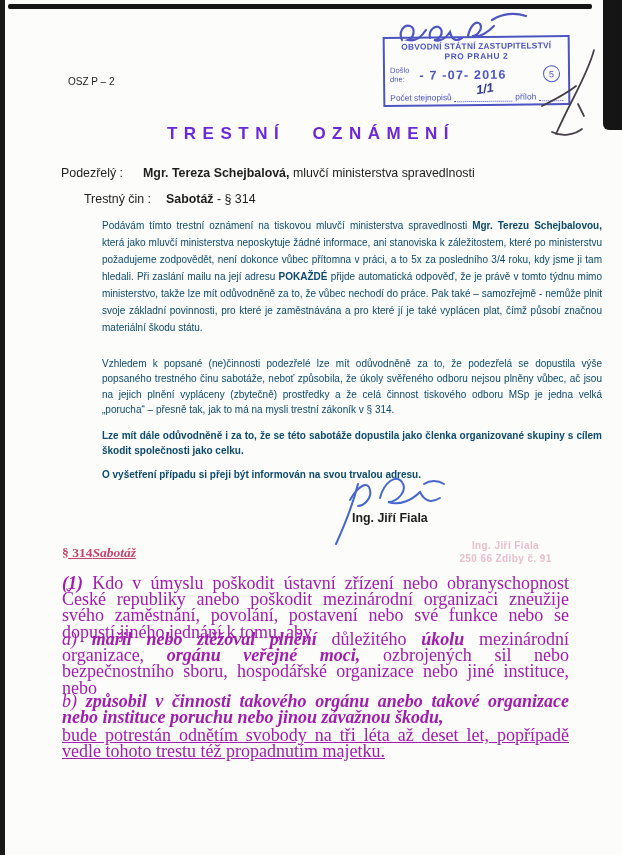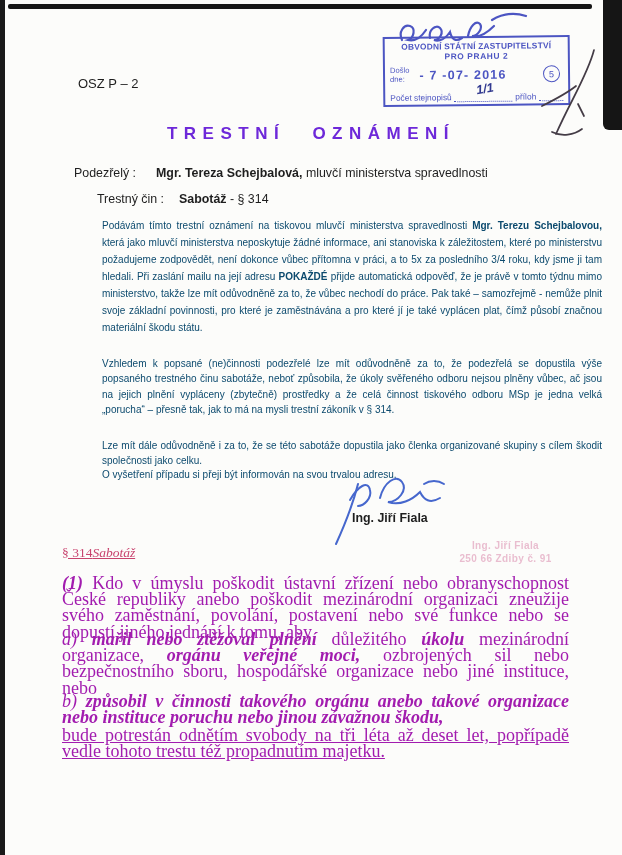--- a/index.html
+++ b/index.html
@@ -6,56 +6,56 @@
   body{
     width:622px;height:855px;position:relative;overflow:hidden;
     background:#fcfcfa;color:#1e1e1e;
     font-family:"Liberation Sans",sans-serif;
   }
   
   .scan-edge-left{position:absolute;left:0;top:0;width:5px;height:855px;background:#191919;}
   .scan-edge-top{position:absolute;left:8px;top:4px;width:584px;height:5px;background:#161616;border-radius:2px;}
   .scan-edge-right{position:absolute;right:0;top:0;width:19px;height:130px;background:#151515;border-bottom-left-radius:6px;}
   
-  .ref-code{position:absolute;left:78px;top:76px;font-size:13px;}
+  .ref-code{position:absolute;left:68px;top:76px;font-size:10px;}
   .doc-title{position:absolute;left:0;right:0;top:124px;text-align:center;
     font-size:17px;font-weight:bold;letter-spacing:6.5px;word-spacing:16px;color:#6d28d9;}
   
   .stamp{position:absolute;left:383px;top:36px;width:187px;box-sizing:border-box;
     border:2px solid #4c55c2;color:#4c55c2;padding:3px 5px 2px;transform:rotate(-0.6deg);background:rgba(255,255,255,0.0);}
   .stamp-office1{font-size:8.4px;font-weight:bold;text-align:center;line-height:10px;letter-spacing:.2px;}
   .stamp-office2{font-size:8.4px;font-weight:bold;text-align:center;line-height:10px;letter-spacing:.6px;}
   .stamp-mid{display:flex;align-items:center;margin-top:5px;}
   .doslo{font-size:7.6px;line-height:8.5px;}
   .stamp-date{font-size:12.5px;font-weight:bold;letter-spacing:1.2px;margin-left:10px;flex:1;white-space:nowrap;}
   .stamp-circle{width:15px;height:15px;border:1.4px solid #4c55c2;border-radius:50%;
     font-size:9px;display:flex;align-items:center;justify-content:center;margin-right:3px;flex:0 0 auto;}
   .stamp-bottom{display:flex;align-items:flex-end;font-size:8.4px;margin-top:9px;white-space:nowrap;}
   .leader{flex:1;border-bottom:1.3px dotted #4c55c2;margin:0 3px;height:9px;position:relative;}
   .leader-end{width:24px;border-bottom:1.3px dotted #4c55c2;height:9px;margin-left:3px;}
   .hw-copies{position:absolute;left:38%;top:-10px;font-size:12.5px;color:#31398f;
     font-style:italic;transform:rotate(-9deg);font-weight:bold;}
   .hw-note-svg{position:absolute;left:388px;top:8px;}
   .pencil-svg{position:absolute;left:532px;top:44px;}
   
-  .meta{position:absolute;left:74px;font-size:12.4px;}
+  .meta{position:absolute;left:61px;font-size:12.4px;}
   .meta-label{display:inline-block;width:82px;}
   .b{font-weight:bold;}
   
   .para{position:absolute;left:62px;width:500px;text-align:justify;font-size:10px;color:#0c4a6e;margin-left:40px;}
   .lh17{line-height:17px;}
   .lh15{line-height:15.4px;}
   
   .sig-svg{position:absolute;left:328px;top:470px;}
   .printed-name{position:absolute;left:352px;top:511px;font-size:12.4px;font-weight:bold;}
   .ghost-stamp{position:absolute;left:438px;top:539px;width:135px;text-align:center;
     color:#d77fa5;opacity:.5;font-size:10px;font-weight:bold;line-height:13px;letter-spacing:.4px;}
   
   .law-heading{position:absolute;left:62px;top:545px;font-family:"Liberation Serif",serif;
-    font-size:13.5px;font-weight:normal;color:#c8436e;text-decoration:underline;}
+    font-size:13.5px;font-weight:bold;color:#c8436e;text-decoration:underline;}
   .law-heading .it{font-style:italic;}
   .law{position:absolute;left:62px;width:507px;text-align:justify;
     font-family:"Liberation Serif",serif;font-size:18px;line-height:16.2px;color:#a21caf;}
   .bi{font-weight:bold;font-style:italic;}
   .i{font-style:italic;}
 </style>
 </head>
 <body>
 
 <div class="scan-edge-left"></div>
@@ -108,22 +108,22 @@
   <span class="meta-label">Podezřelý :</span><span class="b">Mgr. Tereza Schejbalová,</span><span> mluvčí ministerstva spravedlnosti</span>
 </div>
 <div class="meta" style="top:192px;margin-left:23px;">
   <span class="meta-label">Trestný čin :</span><span class="b">Sabotáž</span><span> - § 314</span>
 </div>
 
 <div class="para lh17" style="top:217px;">
   <span>Podávám tímto trestní oznámení na tiskovou mluvčí ministerstva spravedlnosti </span><span class="b">Mgr. Terezu Schejbalovou,</span><span> která jako mluvčí ministerstva neposkytuje žádné informace, ani stanoviska k záležitostem, které po ministerstvu požadujeme zodpovědět, není dokonce vůbec přítomna v práci, a to 5x za posledního 3/4 roku, kdy jsme ji tam hledali. Při zaslání mailu na její adresu </span><span class="b">POKAŽDÉ</span><span> přijde automatická odpověď, že je právě v tomto týdnu mimo ministerstvo, takže lze mít odůvodněně za to, že vůbec nechodí do práce. Pak také – samozřejmě - nemůže plnit svoje základní povinnosti, pro které je zaměstnávána a pro které jí je také vyplácen plat, čímž působí značnou materiální škodu státu.</span>
 </div>
 <div class="para lh15" style="top:356px;">Vzhledem k popsané (ne)činnosti podezřelé lze mít odůvodněně za to, že podezřelá se dopustila výše popsaného trestného činu sabotáže, neboť způsobila, že úkoly svěřeného odboru nejsou plněny vůbec, ač jsou na jejich plnění vypláceny (zbytečně) prostředky a že celá činnost tiskového odboru MSp je jedna velká „porucha“ – přesně tak, jak to má na mysli trestní zákoník v § 314.</div>
-<div class="para lh15" style="top:438px;">Lze mít dále odůvodněně i za to, že se této sabotáže dopustila jako členka organizované skupiny s cílem škodit společnosti jako celku.</div>
-<div class="para lh15" style="top:467px;">O vyšetření případu si přeji být informován na svou trvalou adresu.</div>
+<div class="para lh15" style="top:428px;font-weight:bold;">Lze mít dále odůvodněně i za to, že se této sabotáže dopustila jako členka organizované skupiny s cílem škodit společnosti jako celku.</div>
+<div class="para lh15" style="top:467px;font-weight:bold;">O vyšetření případu si přeji být informován na svou trvalou adresu.</div>
 
 <svg class="sig-svg" width="130" height="78" viewBox="0 0 130 78">
   <g fill="none" stroke="#4667cd" stroke-width="2" stroke-linecap="round">
     <path d="M30,14 C26,30 18,52 8,74"></path>
     <path d="M22,30 C30,16 40,10 42,20 C44,28 36,36 30,36"></path>
     <path d="M52,28 C56,12 68,4 74,12 C80,20 70,32 60,32 C72,36 84,30 92,22 C96,30 102,34 112,28"></path>
     <path d="M96,14 c6,-4 14,-4 20,0"></path>
   </g>
 </svg>
 <div class="printed-name">Ing. Jiří Fiala</div>

